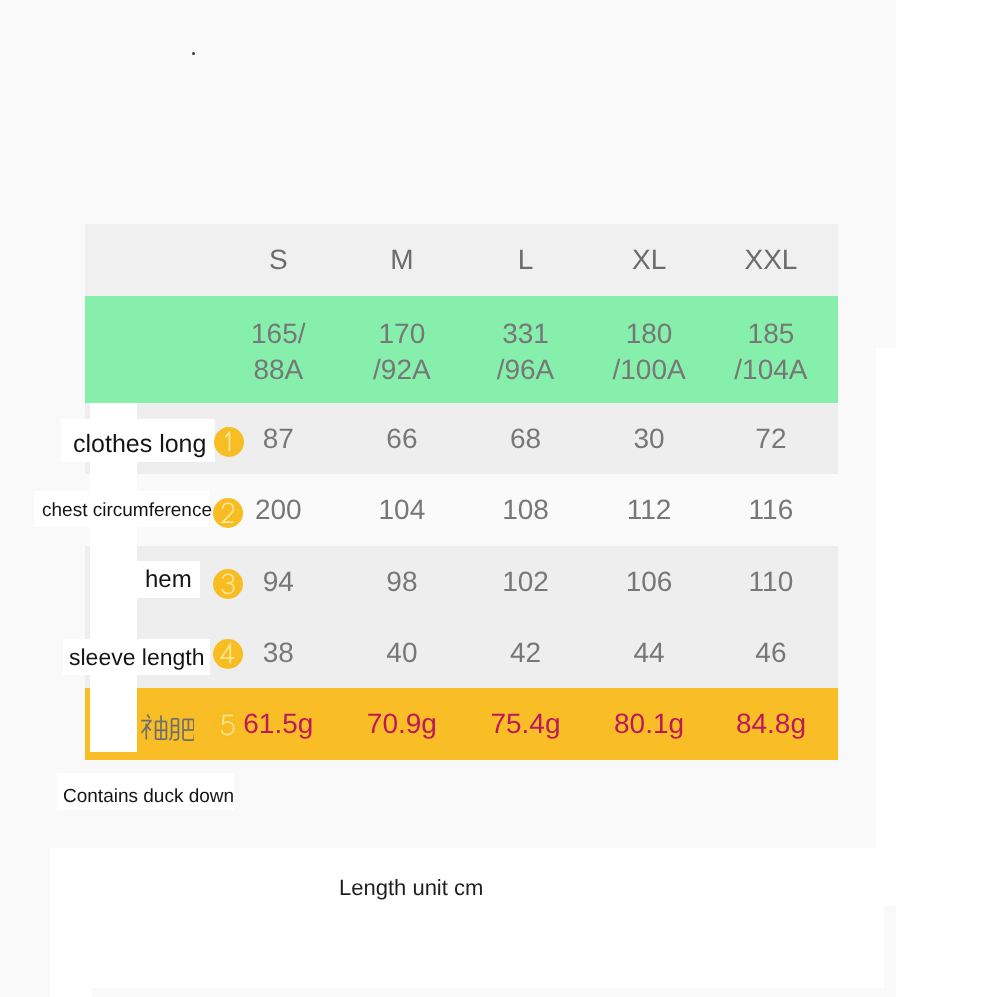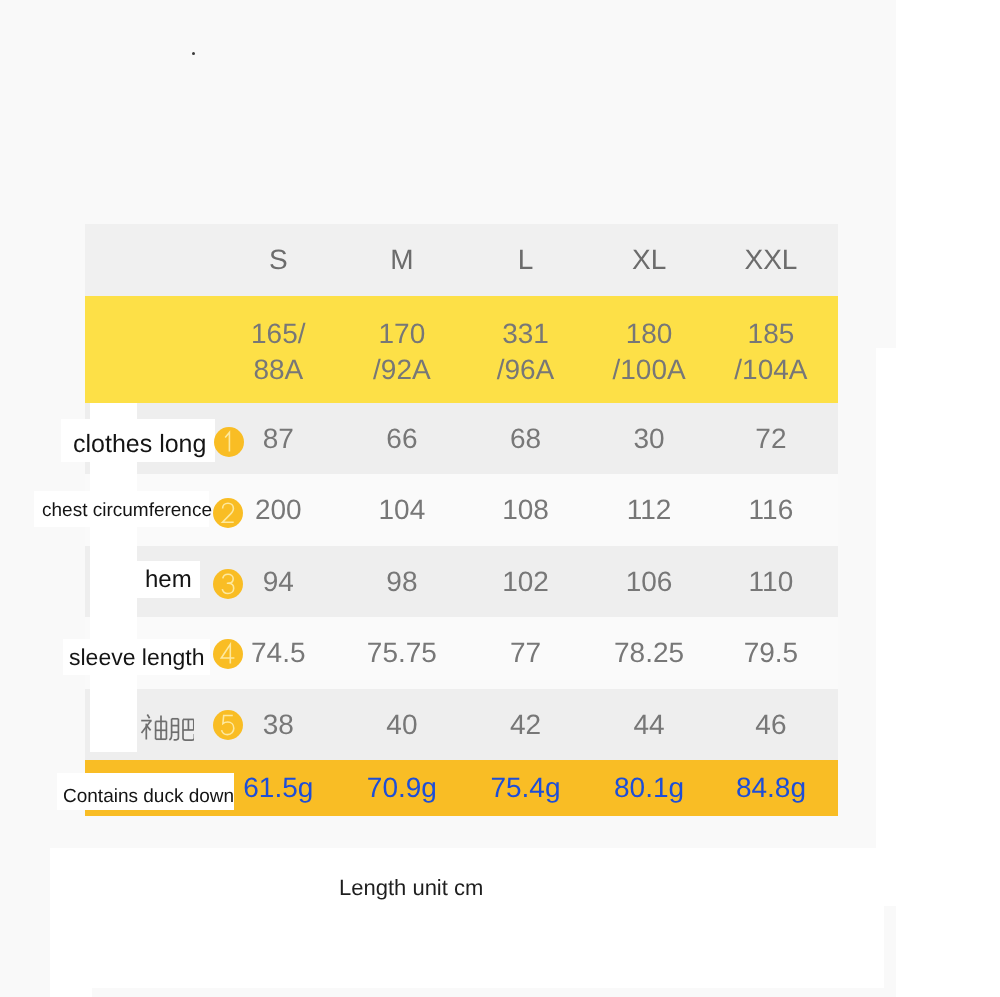--- a/index.html
+++ b/index.html
@@ -18,24 +18,24 @@
   .white-patch{position:absolute;left:876px;top:348px;width:124px;height:558px;background:#ffffff;}
   
   #sizetable{position:absolute;left:85px;top:224px;width:753px;border-collapse:collapse;table-layout:fixed;}
   #sizetable td{
     text-align:center;vertical-align:middle;
     font-family:"Liberation Sans",sans-serif;font-weight:400;
     font-size:28px;color:#777777;
     padding:0;line-height:36px;
   }
   #sizetable tr.hdr td{height:72px;background:#f0f0f0;font-size:28px;color:#6c6c6c;}
-  #sizetable tr.sub td{height:103px;background:#fde047;padding-top:4px;}
+  #sizetable tr.sub td{height:103px;background:#86efac;padding-top:4px;}
   #sizetable tr.alt td{height:71px;background:#eeeeee;}
   #sizetable tr.plain td{height:72px;background:#fafafa;}
-  #sizetable tr.duck td{height:56px;background:#f9bd25;color:#1d4ed8;}
+  #sizetable tr.duck td{height:72px;background:#f9bd25;color:#be185d;}
   #sizetable td:last-child{padding-right:7px;}
   
   .wstrip{position:absolute;background:#ffffff;}
   
   .lab{position:absolute;white-space:nowrap;line-height:0;
        font-family:"Liberation Sans",sans-serif;}
   
   .badge{position:absolute;display:block;overflow:visible;}
   .cn{position:absolute;display:block;}
   .unit{position:absolute;color:#1e1e1e;font-size:22px;white-space:nowrap;line-height:0;
@@ -114,28 +114,20 @@
         <td>112</td>
         <td>116</td>
       </tr>
       <tr class="alt">
         <td></td>
         <td>94</td>
         <td>98</td>
         <td>102</td>
         <td>106</td>
         <td>110</td>
-      </tr>
-      <tr class="plain">
-        <td></td>
-        <td>74.5</td>
-        <td>75.75</td>
-        <td>77</td>
-        <td>78.25</td>
-        <td>79.5</td>
       </tr>
       <tr class="alt">
         <td></td>
         <td>38</td>
         <td>40</td>
         <td>42</td>
         <td>44</td>
         <td>46</td>
       </tr>
       <tr class="duck">

